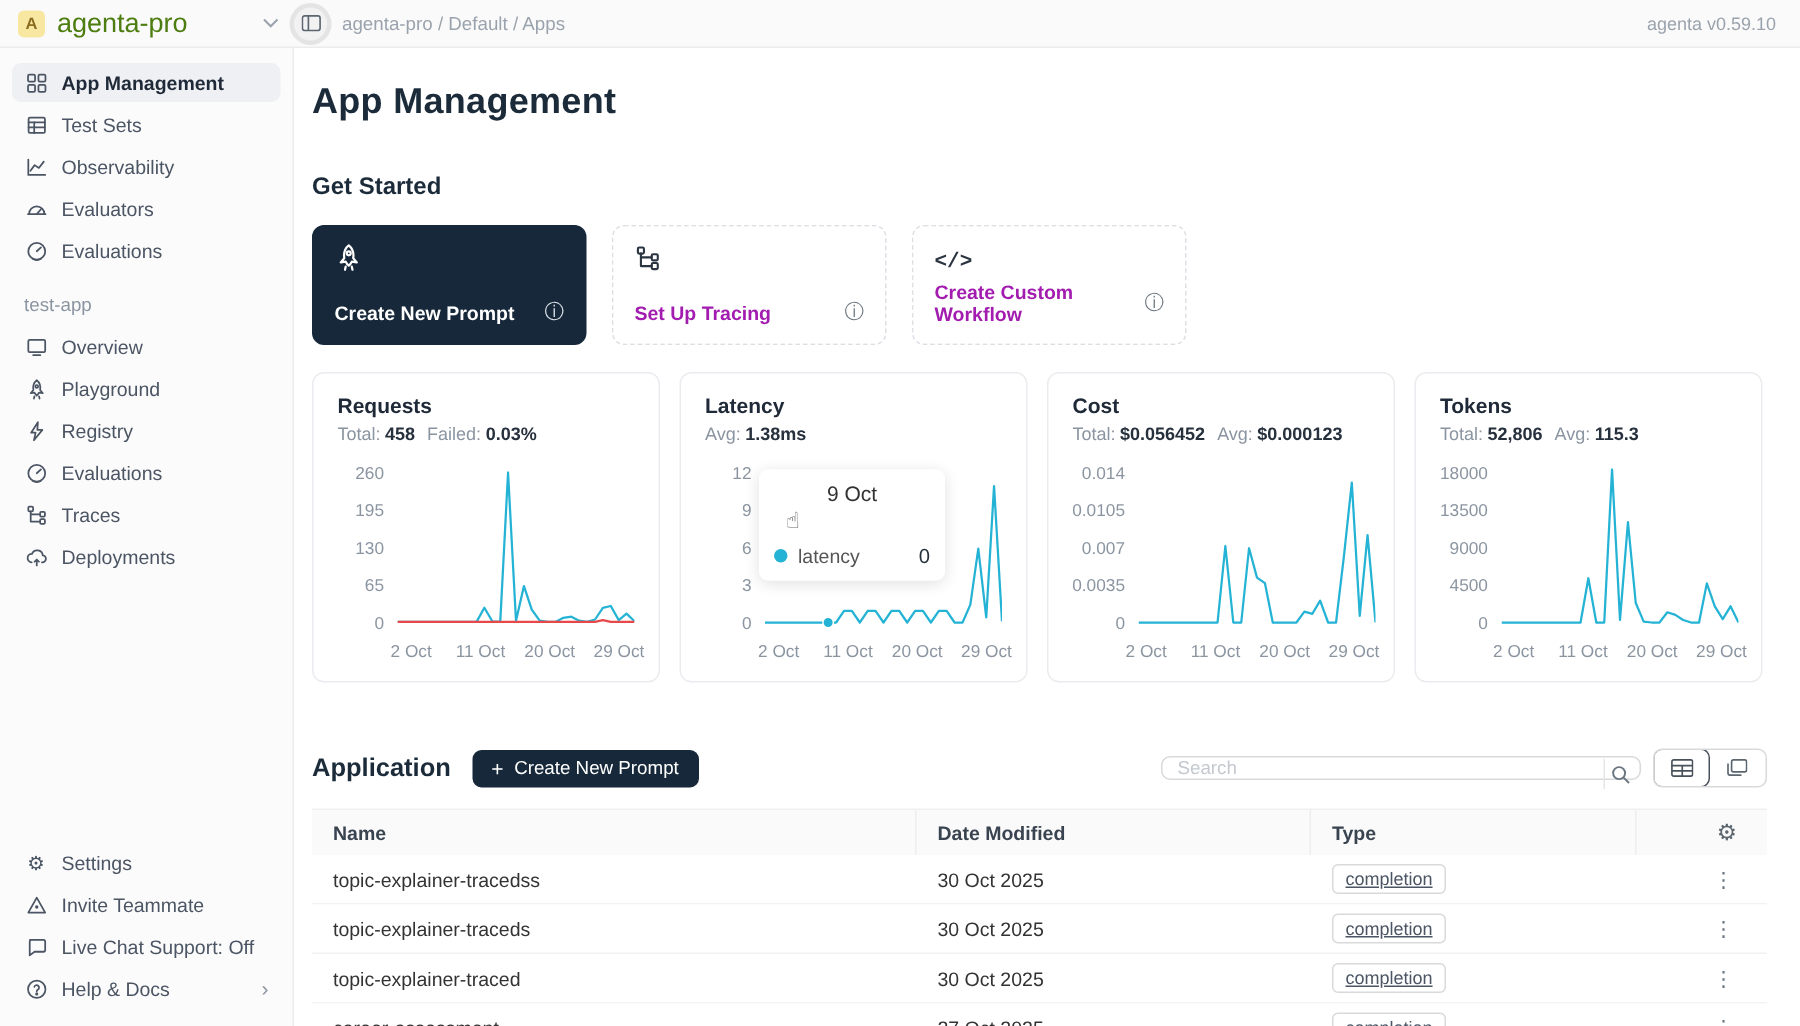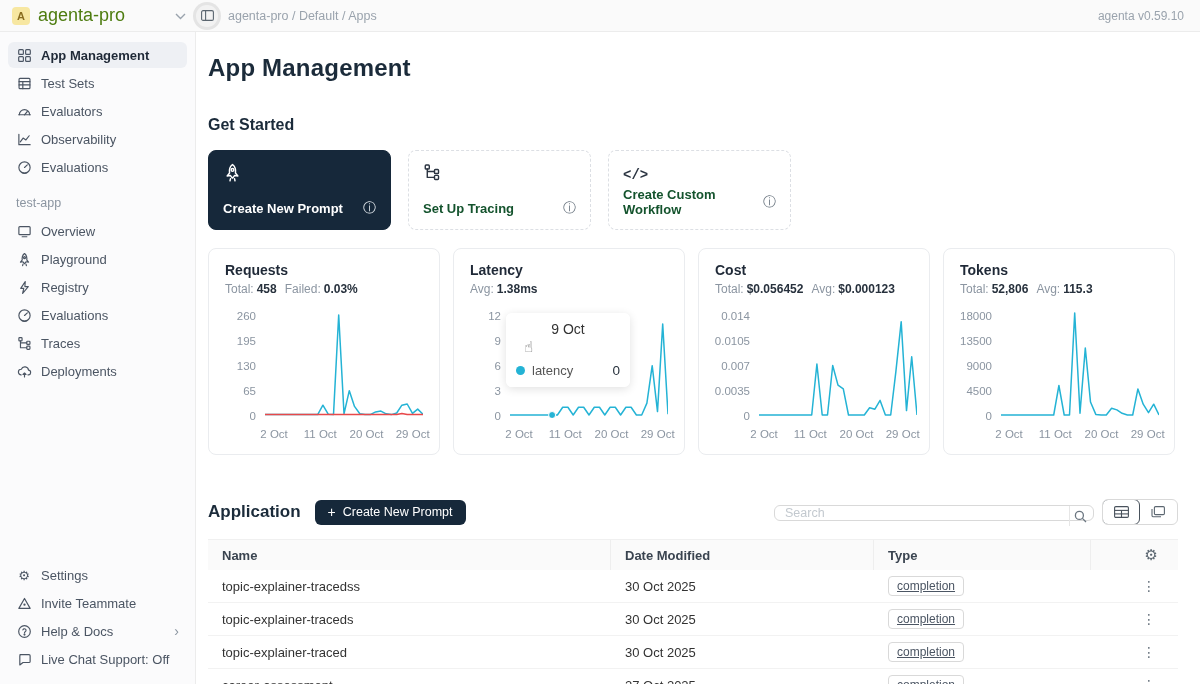--- a/index.html
+++ b/index.html
@@ -36,21 +36,21 @@
   .main { position:absolute; top:32px; left:196px; right:0; bottom:0; background:#fff; padding:22px 22px 0 12px; overflow:hidden; }
   h1.page-title { font-size:24px; font-weight:700; color:#1b2b3a; letter-spacing:.2px; }
   h2.sec-title { font-size:16px; font-weight:600; color:#1b2b3a; margin-top:34px; }
 
   
   .gs-row { display:flex; gap:17px; margin-top:16px; }
   .gs-card { width:183px; height:80px; border-radius:8px; padding:12px 14px; display:flex; flex-direction:column;
              justify-content:space-between; cursor:pointer; border:1px dashed #dcdfe4; background:#fff; }
   .gs-card.dark { background:#16283a; border:1px solid #16283a; color:#fff; }
   .gs-card .gs-bottom { display:flex; align-items:center; justify-content:space-between; }
-  .gs-card .gs-label { font-size:13px; font-weight:600; color:#14532d; }
+  .gs-card .gs-label { font-size:13px; font-weight:600; color:#a21caf; }
   .gs-card.dark .gs-label { color:#fff; }
   .gs-card .info { font-size:13px; color:#6b7680; }
   .gs-card.dark .info { color:#dfe5ea; }
   .gs-card .gs-icn { height:22px; display:flex; align-items:center; color:#2b3441; }
   .gs-card.dark .gs-icn { color:#fff; }
   .gs-code { font-family:"Liberation Mono","DejaVu Sans Mono",monospace; font-size:14px; font-weight:bold; }
 
   
   .charts-row { display:flex; gap:13px; margin-top:18px; }
   .chart-card { width:232px; height:207px; background:#fff; border:1px solid #eaecef; border-radius:8px;
@@ -152,38 +152,38 @@
               <line x1="6.2" y1="6" x2="6.2" y2="13.5"></line>
             </g>
           </svg>
         </span>
         <span>Test Sets</span>
       </div>
       <div class="nav-item ">
     <span class="icn ">
           <svg width="15" height="15" viewBox="0 0 16 16">
             <g fill="none" stroke="currentColor" stroke-width="1.25" stroke-linecap="round" stroke-linejoin="round">
+              <path d="M2 2.5 V13.5 H14"></path>
+              <polyline points="3.5,10.5 6.5,6.5 9.5,8.5 13,4"></polyline>
+            </g>
+          </svg>
+        </span>
+        <span>Observability</span>
+      </div>
+      <div class="nav-item ">
+    <span class="icn ">
+          <svg width="15" height="15" viewBox="0 0 16 16">
+            <g fill="none" stroke="currentColor" stroke-width="1.25" stroke-linecap="round" stroke-linejoin="round">
               <path d="M2.5 11.5 a5.5 5.5 0 0 1 11 0"></path>
               <line x1="8" y1="11.5" x2="11" y2="8"></line>
               <line x1="1.8" y1="11.5" x2="14.2" y2="11.5"></line>
             </g>
           </svg>
         </span>
         <span>Evaluators</span>
-      </div>
-      <div class="nav-item ">
-    <span class="icn ">
-          <svg width="15" height="15" viewBox="0 0 16 16">
-            <g fill="none" stroke="currentColor" stroke-width="1.25" stroke-linecap="round" stroke-linejoin="round">
-              <path d="M2 2.5 V13.5 H14"></path>
-              <polyline points="3.5,10.5 6.5,6.5 9.5,8.5 13,4"></polyline>
-            </g>
-          </svg>
-        </span>
-        <span>Observability</span>
       </div>
       <div class="nav-item ">
     <span class="icn ">
           <svg width="15" height="15" viewBox="0 0 16 16">
             <g fill="none" stroke="currentColor" stroke-width="1.25" stroke-linecap="round" stroke-linejoin="round">
               <circle cx="8" cy="8" r="6"></circle>
               <line x1="8" y1="8" x2="11" y2="5.2"></line>
               <path d="M5 13.4 a6 6 0 0 0 6 0"></path>
             </g>
           </svg>
@@ -278,38 +278,38 @@
               <circle cx="8" cy="9.2" r="0.6"></circle>
             </g>
           </svg>
         </span>
         <span>Invite Teammate</span>
       </div>
       <div class="nav-item ">
     <span class="icn ">
           <svg width="15" height="15" viewBox="0 0 16 16">
             <g fill="none" stroke="currentColor" stroke-width="1.25" stroke-linecap="round" stroke-linejoin="round">
+              <path d="M3.2 2.8 h9.6 a1.2 1.2 0 0 1 1.2 1.2 v6 a1.2 1.2 0 0 1 -1.2 1.2 H6.4 L3 13.8 V4 a1.2 1.2 0 0 1 1.2 -1.2 z"></path>
+            </g>
+          </svg>
+        </span>
+        <span>Live Chat Support: Off</span>
+      </div>
+      <div class="nav-item ">
+    <span class="icn ">
+          <svg width="15" height="15" viewBox="0 0 16 16">
+            <g fill="none" stroke="currentColor" stroke-width="1.25" stroke-linecap="round" stroke-linejoin="round">
               <circle cx="8" cy="8" r="6.2"></circle>
               <path d="M6.3 6.3 a1.7 1.7 0 1 1 2.4 2 c-0.5 0.3 -0.7 0.6 -0.7 1.2"></path>
               <circle cx="8" cy="11.3" r="0.5"></circle>
             </g>
           </svg>
         </span>
         <span>Help &amp; Docs</span>
         <span class="trail">›</span>
-      </div>
-      <div class="nav-item ">
-    <span class="icn ">
-          <svg width="15" height="15" viewBox="0 0 16 16">
-            <g fill="none" stroke="currentColor" stroke-width="1.25" stroke-linecap="round" stroke-linejoin="round">
-              <path d="M3.2 2.8 h9.6 a1.2 1.2 0 0 1 1.2 1.2 v6 a1.2 1.2 0 0 1 -1.2 1.2 H6.4 L3 13.8 V4 a1.2 1.2 0 0 1 1.2 -1.2 z"></path>
-            </g>
-          </svg>
-        </span>
-        <span>Live Chat Support: Off</span>
       </div>
     </div>
 </div>
 
 <div class="main">
   <h1 class="page-title">App Management</h1>
   <h2 class="sec-title">Get Started</h2>
 
   <div class="gs-row">
   <div class="gs-card dark">

